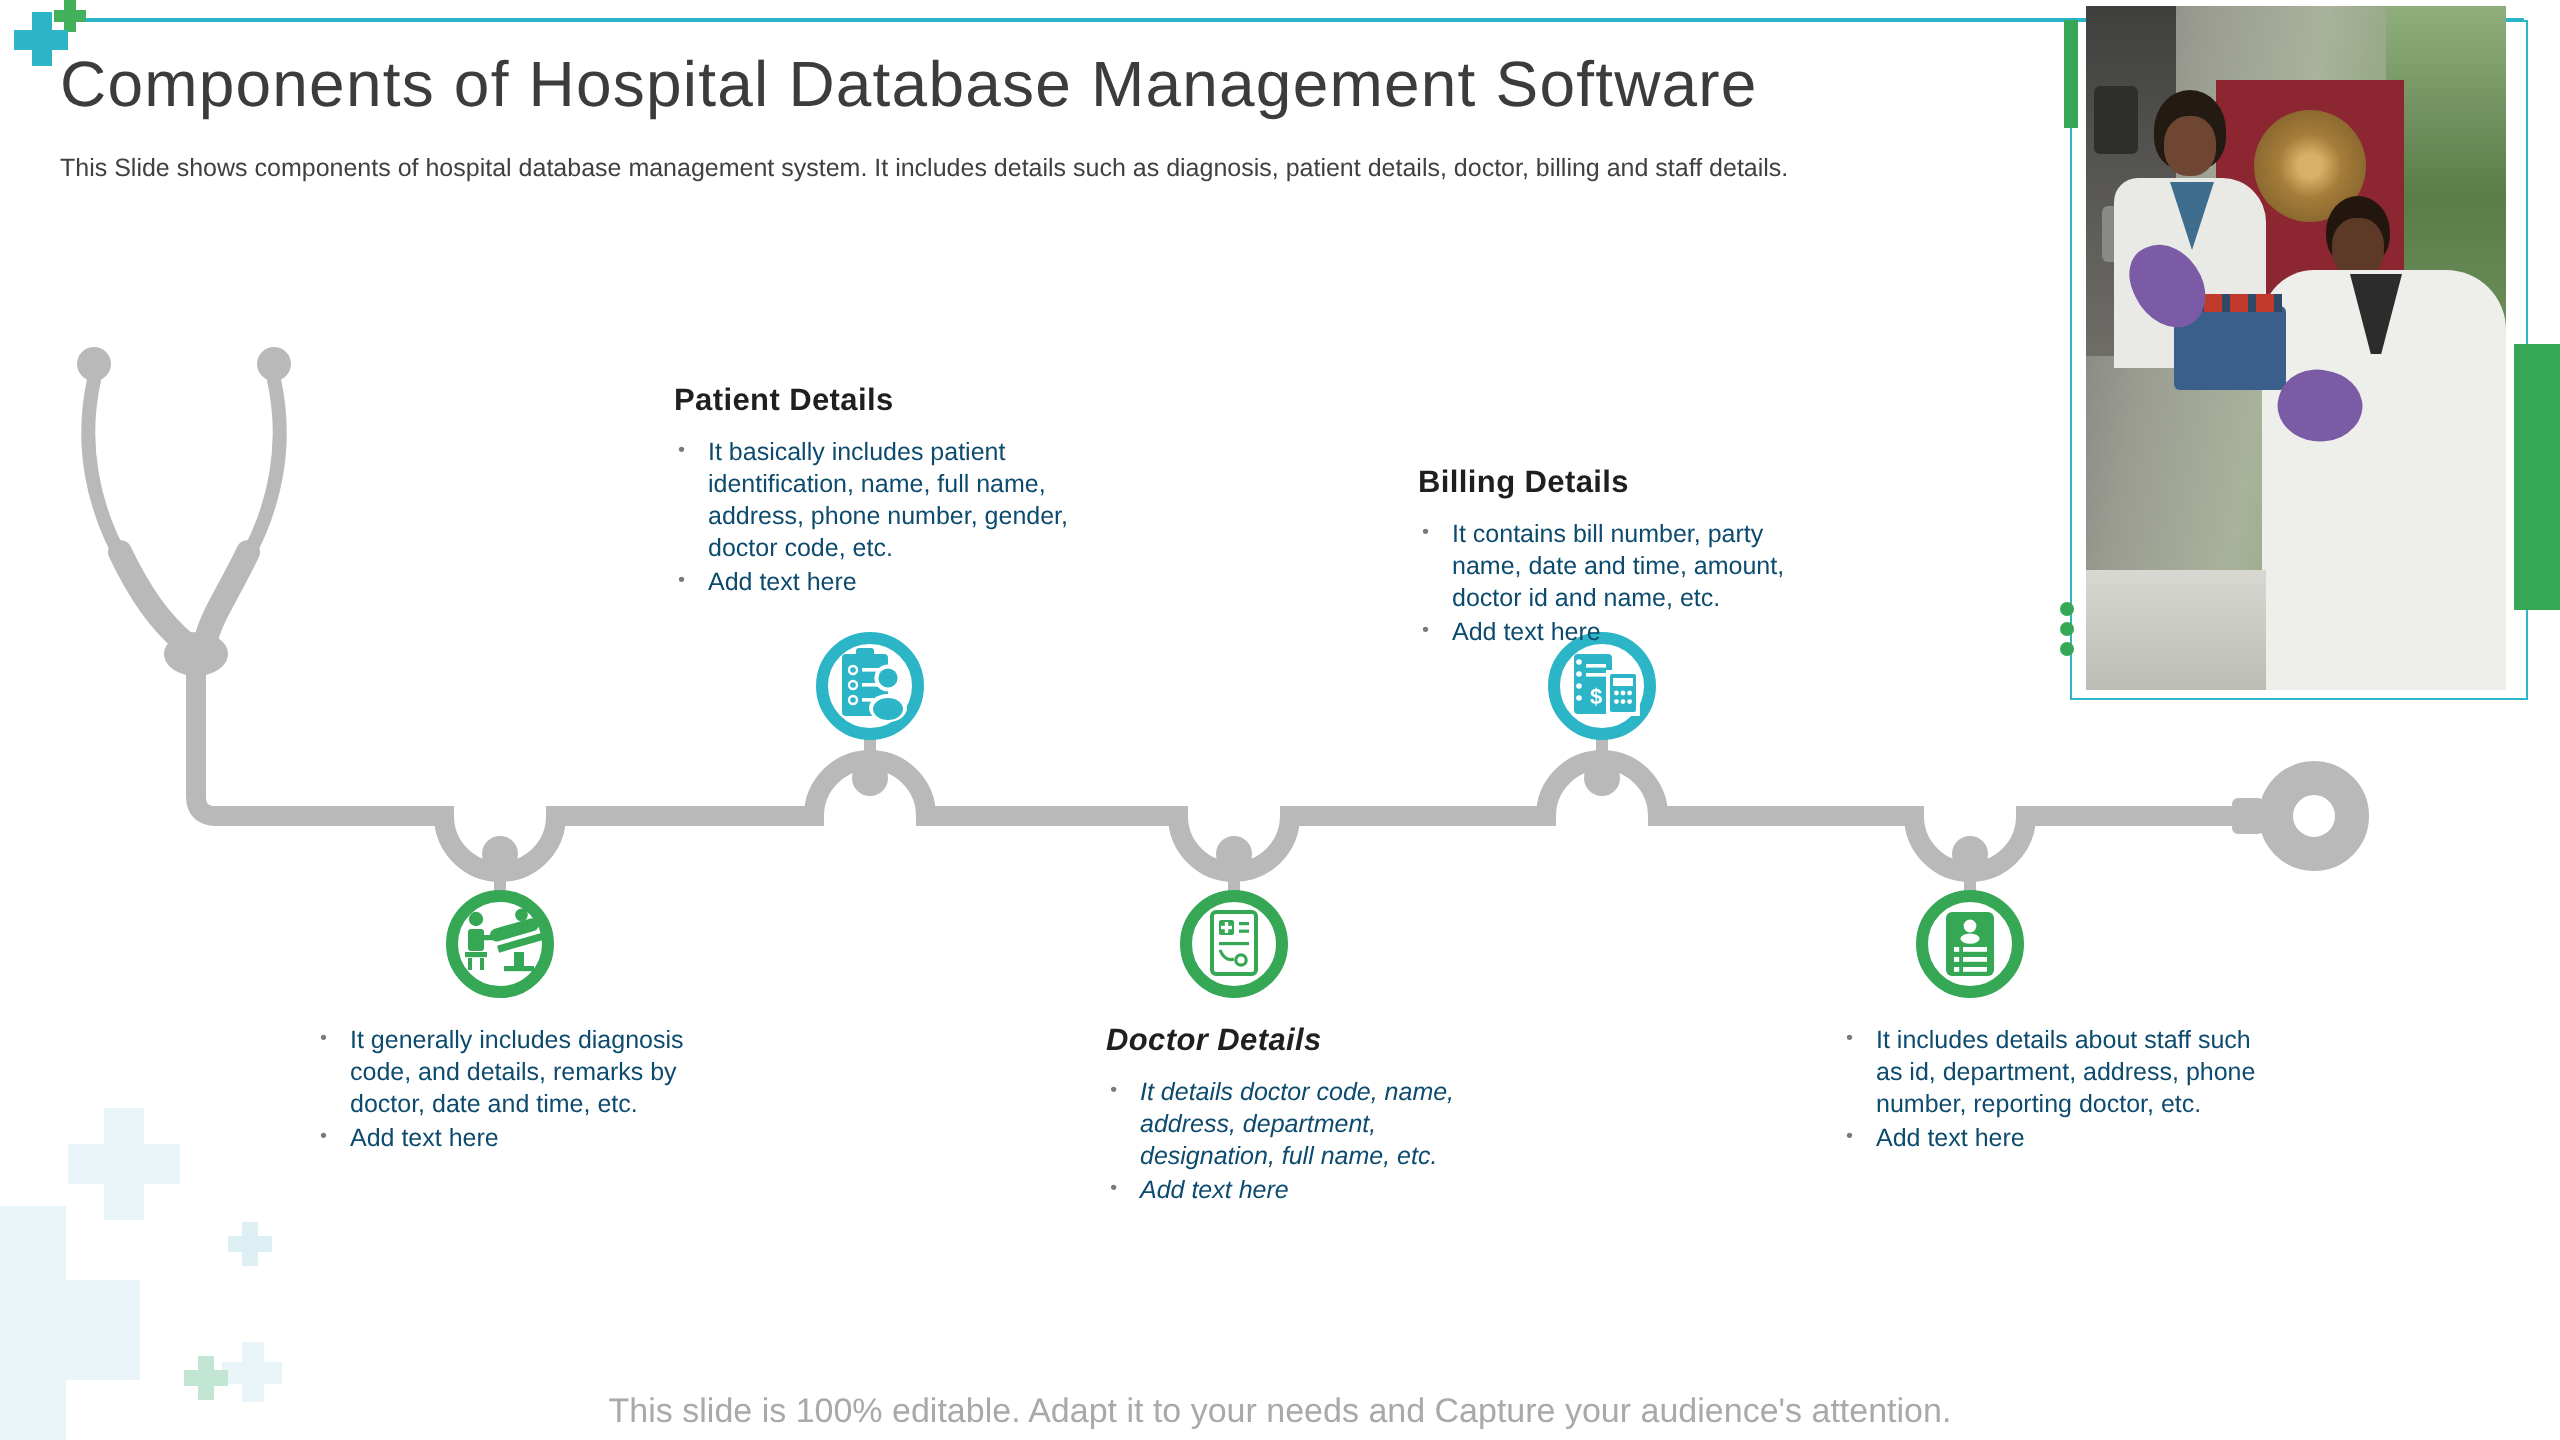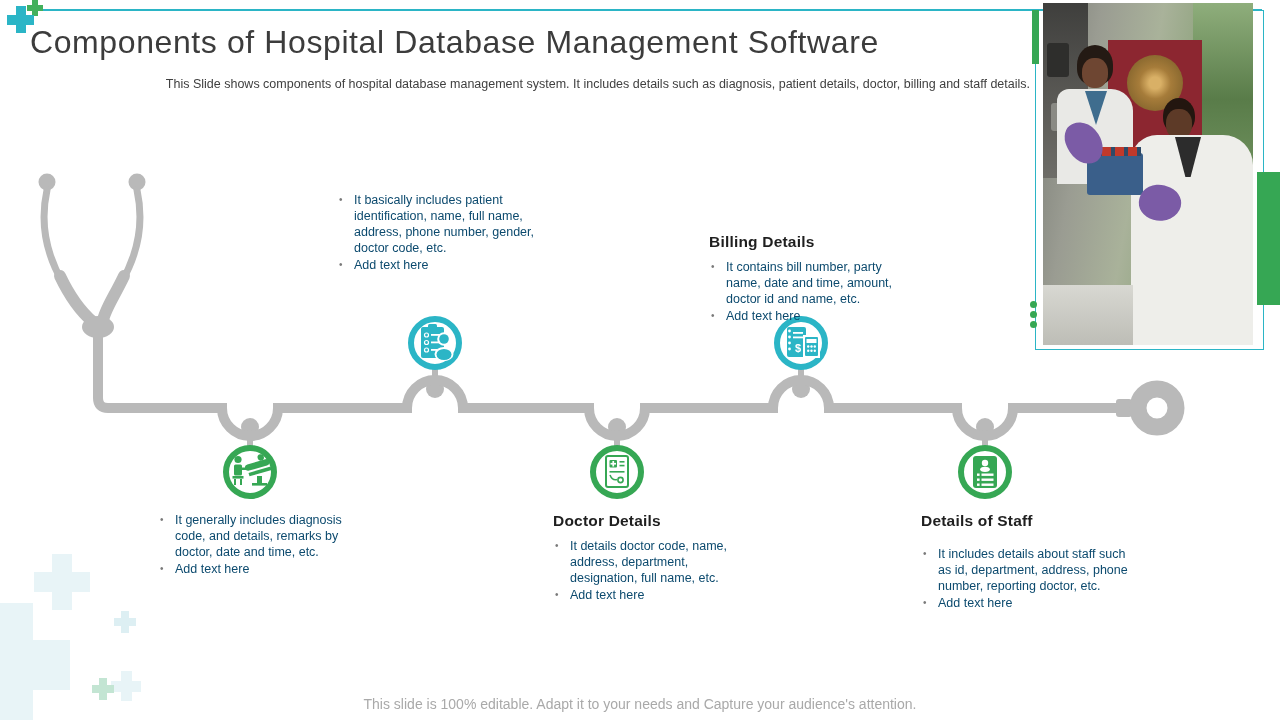--- a/index.html
+++ b/index.html
@@ -9,41 +9,41 @@
   }
   
   .cross{position:absolute;width:var(--s);height:var(--s);pointer-events:none;}
   .cross::before{content:"";position:absolute;left:calc(50% - var(--a)/2);top:0;width:var(--a);height:100%;background:var(--c);}
   .cross::after{content:"";position:absolute;top:calc(50% - var(--a)/2);left:0;width:100%;height:var(--a);background:var(--c);}
 
   .topline{position:absolute;left:35px;top:9px;width:1227px;height:2px;background:#2bb5c6;}
 
   .title{position:absolute;left:30px;top:24px;width:990px;font-size:32px;font-weight:400;
          color:#3c3c3c;letter-spacing:.6px;}
-  .subtitle{position:absolute;left:30px;top:77px;width:1000px;font-size:12.5px;color:#404040;text-align:right;}
+  .subtitle{position:absolute;left:30px;top:77px;width:1000px;font-size:12.5px;color:#404040;}
 
   
   .photo-frame{position:absolute;left:1035px;top:10px;width:227px;height:338px;border:1px solid #2bb5c6;}
   .photo{position:absolute;left:1043px;top:3px;width:210px;height:342px;overflow:hidden;
          background:linear-gradient(100deg,#7b7d76 0%,#9a9c92 22%,#a9b29a 45%,#7f9a6d 75%,#5f7d50 100%);}
   .ph{position:absolute;}
   .green-bar-top{position:absolute;left:1032px;top:10px;width:7px;height:54px;background:#36a754;}
   .green-rect-right{position:absolute;left:1257px;top:172px;width:23px;height:133px;background:#36a754;}
   .frame-dot{position:absolute;width:7px;height:7px;border-radius:50%;background:#36a754;left:1030px;}
 
   
   .section{position:absolute;}
   .sec-title{margin:0 0 8px 0;font-size:15.5px;font-weight:bold;color:#1f1f1f;letter-spacing:.2px;}
   .sec-title.gap{margin-bottom:16px;}
   .bullet{display:flex;align-items:flex-start;margin:0 0 1px 0;}
   .bullet .dot{width:15px;flex:0 0 15px;color:#7a7a7a;font-size:10px;line-height:16px;text-align:left;padding-left:2px;}
   .bullet .btext{flex:1;font-size:12.5px;line-height:16px;color:#0c4a6e;}
 
   .footer{position:absolute;left:0;top:696px;width:1280px;text-align:center;
-          font-size:14px;color:#a9a9a9;}
+          font-size:17px;color:#a9a9a9;}
 
   svg{position:absolute;left:0;top:150px;}
 </style>
 </head>
 <body>
 
 <div class="slide">
 
   <div class="topline"></div>
   <div class="cross" style="--s:16px;--a:6px;--c:#43b05c;left:27px;top:0px;"></div>
@@ -193,20 +193,21 @@
       <rect x="977" y="323.5" width="2.6" height="2.4" fill="#fff"></rect>
         <rect x="981.5" y="323.5" width="12" height="2.4" fill="#fff"></rect>
       <rect x="977" y="328.5" width="2.6" height="2.4" fill="#fff"></rect>
         <rect x="981.5" y="328.5" width="12" height="2.4" fill="#fff"></rect>
       <rect x="977" y="333.5" width="2.6" height="2.4" fill="#fff"></rect>
         <rect x="981.5" y="333.5" width="12" height="2.4" fill="#fff"></rect>
     </g>
   </svg>
 
   <div class="section" style="left:337px;top:192px;width:218px;">
+    <h3 class="sec-title">Patient Details</h3>
     <div class="bullet">
       <span class="dot">•</span>
       <span class="btext">It basically includes patient identification, name, full name, address, phone number, gender, doctor code, etc.</span>
     </div>
     <div class="bullet">
       <span class="dot">•</span>
       <span class="btext">Add text here</span>
     </div>
   </div>
 
@@ -226,34 +227,33 @@
     <div class="bullet">
       <span class="dot">•</span>
       <span class="btext">It generally includes diagnosis code, and details, remarks by doctor, date and time, etc.</span>
     </div>
     <div class="bullet">
       <span class="dot">•</span>
       <span class="btext">Add text here</span>
     </div>
   </div>
 
-  <div class="section" style="left:553px;top:512px;width:185px;">
+  <div class="section" style="left:553px;top:512px;width:185px;font-style:italic;">
     <h3 class="sec-title">Doctor Details</h3>
     <div class="bullet">
       <span class="dot">•</span>
       <span class="btext">It details doctor code, name, address, department, designation, full name, etc.</span>
     </div>
     <div class="bullet">
       <span class="dot">•</span>
       <span class="btext">Add text here</span>
     </div>
   </div>
 
   <div class="section" style="left:921px;top:512px;width:210px;">
-    <h3 class="sec-title gap">Details of Staff</h3>
     <div class="bullet">
       <span class="dot">•</span>
       <span class="btext">It includes details about staff such as id, department, address, phone number, reporting doctor, etc.</span>
     </div>
     <div class="bullet">
       <span class="dot">•</span>
       <span class="btext">Add text here</span>
     </div>
   </div>
 

